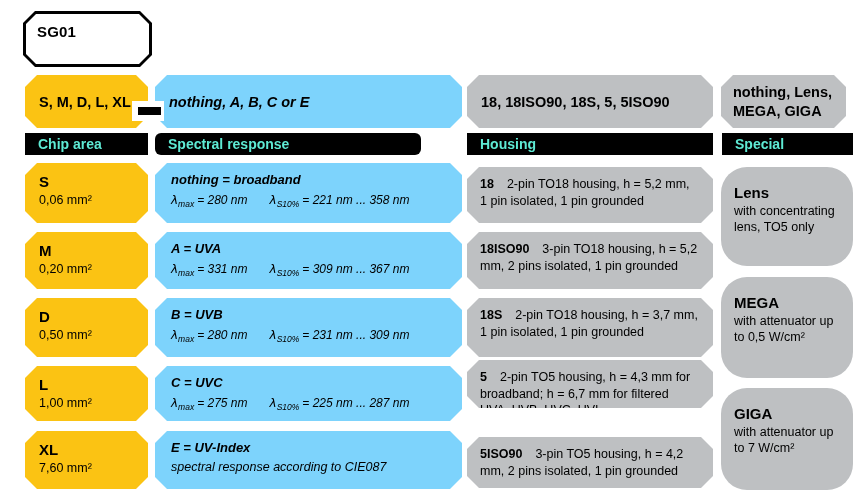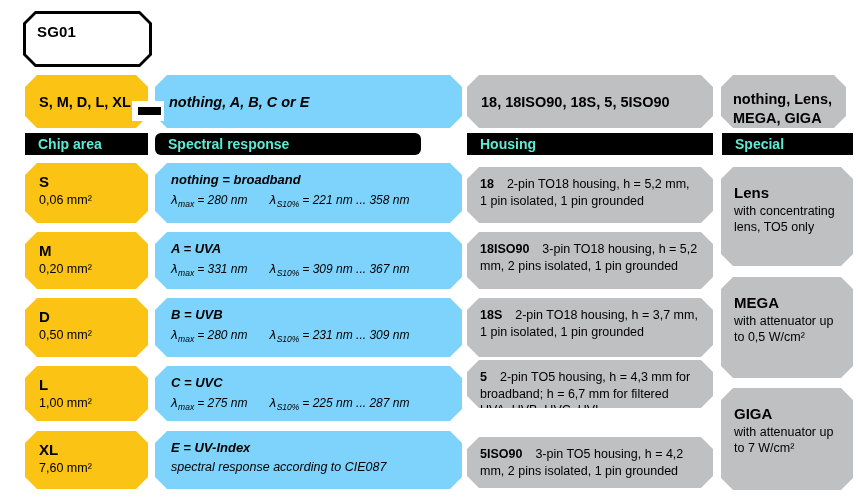--- a/index.html
+++ b/index.html
@@ -43,21 +43,21 @@
   
   .opt {
     display: flex; align-items: center;
     font-weight: bold; font-size: 14.5px;
     padding: 0 14px;
   }
   .opt-chip     { left: 25px;  top: 75px; width: 123px; height: 53px; }
   .opt-spectral { left: 155px; top: 75px; width: 307px; height: 53px; }
   .opt-housing  { left: 467px; top: 75px; width: 246px; height: 53px; }
   .opt-special  { left: 721px; top: 75px; width: 125px; height: 53px;
-                  line-height: 1.3; padding: 0 12px; align-items: flex-end; }
+                  line-height: 1.3; padding: 0 12px; }
 
   .dash-patch { position: absolute; left: 132px; top: 101px; width: 32px; height: 20px; background: #fff; }
   .dash-mark  { position: absolute; left: 138px; top: 107px; width: 23px; height: 8px; background: #000; }
 
   
   .bar {
     position: absolute; top: 133px; height: 22px;
     background: #000; color: #5eead4;
     font-weight: bold; font-size: 14px;
     display: flex; align-items: center;
@@ -82,21 +82,21 @@
   .spec-val { margin-left: 3px; }
   .spec-gap { display: inline-block; width: 22px; }
   .spec-note { font-size: 12.5px; margin-top: 5px; }
 
   
   .hou { left: 467px; width: 246px; padding: 9px 14px 0 13px;
          font-size: 12.5px; line-height: 1.32; }
   .hou-code { font-weight: bold; padding-right: 13px; }
 
   
-  .spc { left: 721px; width: 132px; padding: 17px 10px 0 13px; }
+  .spc { left: 721px; width: 132px; padding: 17px 10px 0 13px; border-radius: 26px; }
   .spc-title { font-weight: bold; font-size: 15px; }
   .spc-desc  { font-size: 12.5px; line-height: 1.3; margin-top: 2px; }
 
   
   .r1 { top: 163px; height: 60px; } .h1 { top: 167px; height: 56px; }
   .r2 { top: 232px; height: 57px; } .h2 { top: 232px; height: 57px; }
   .r3 { top: 298px; height: 59px; } .h3 { top: 298px; height: 59px; }
   .r4 { top: 366px; height: 55px; } .h4 { top: 360px; height: 48px; }
   .r5 { top: 431px; height: 58px; } .h5 { top: 437px; height: 51px; }
   .s1 { top: 167px; height: 99px; }

